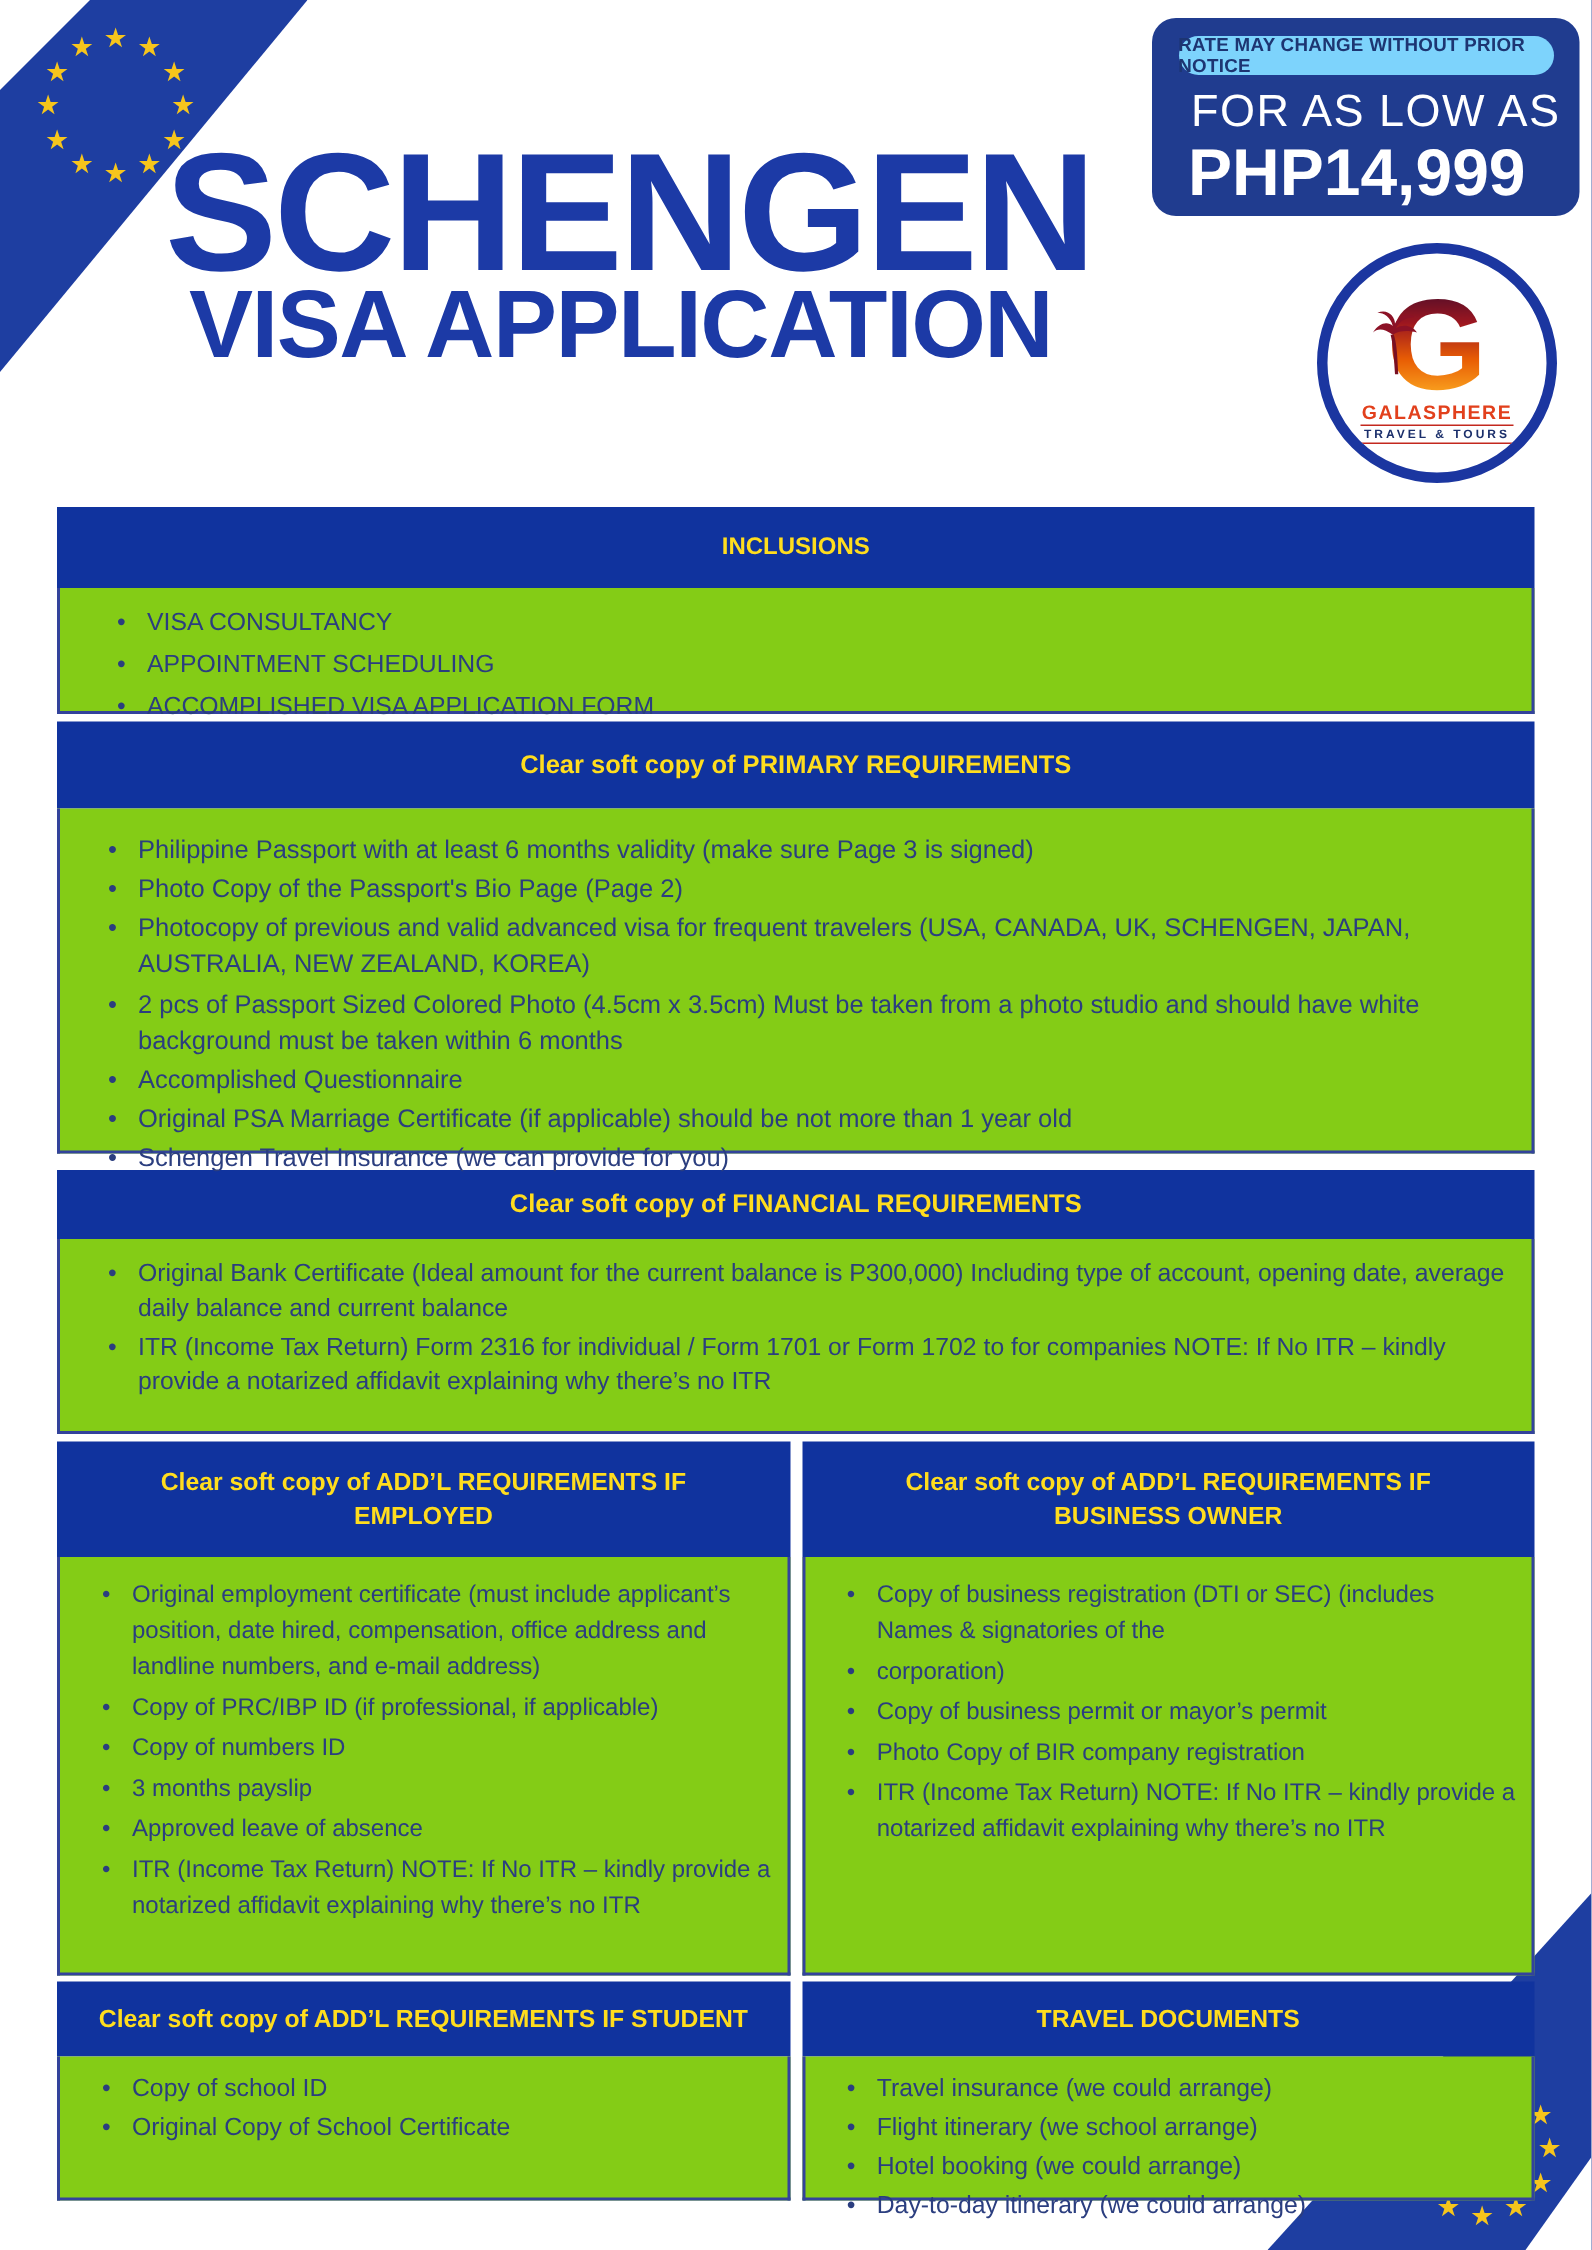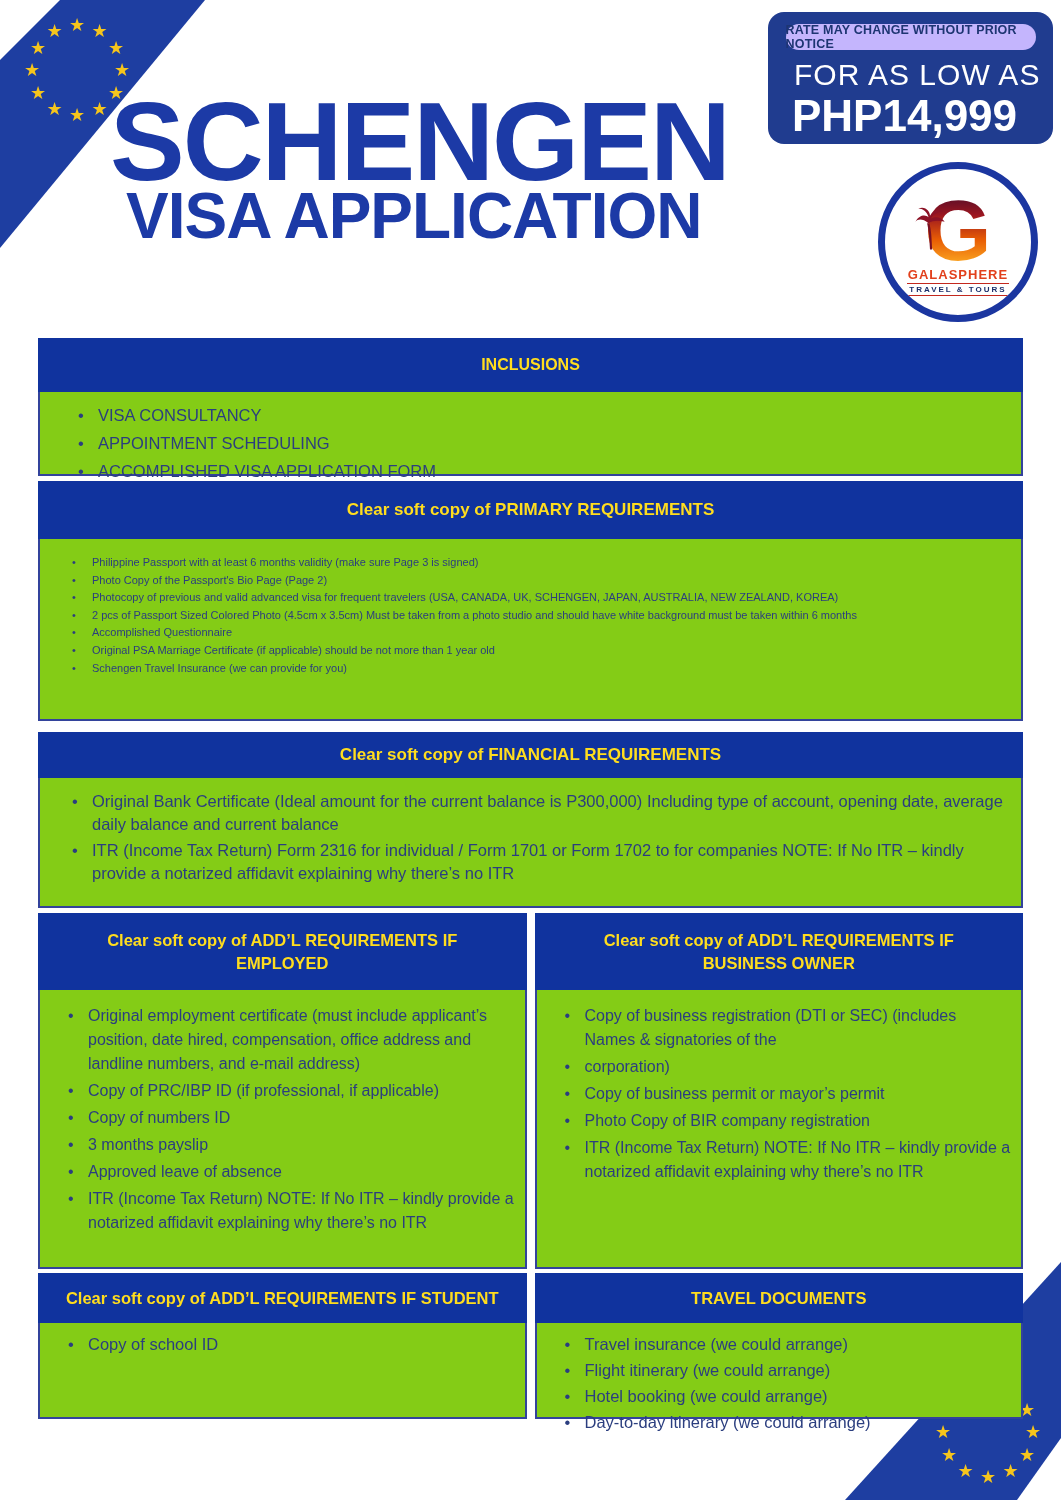--- a/index.html
+++ b/index.html
@@ -25,21 +25,21 @@
   .ring-br{left:988px;top:1432px}
   .eu-star{position:absolute;transform:translate(-50%,-50%);color:var(--star-gold);font-size:18px;line-height:1}
 
   
   .title1{position:absolute;left:110px;top:86px;font-size:112px;font-weight:800;letter-spacing:-2px;color:var(--title-blue);line-height:1;z-index:1}
   .title2{position:absolute;left:126px;top:184px;font-size:64px;font-weight:800;letter-spacing:-1px;color:var(--title-blue);line-height:1;z-index:1}
   .title3{position:absolute;left:115px;top:242px;width:650px;text-align:center;font-size:54px;font-weight:400;color:#1D3FAE;line-height:1.15;z-index:1}
 
   
   .price-card{position:absolute;left:768px;top:12px;width:285px;height:132px;background:var(--card-navy);border-radius:16px;z-index:2;padding:12px 0 0 0}
-  .rate-pill{width:250px;height:26px;margin:0 auto;background:#c4b5fd;border-radius:13px;display:flex;align-items:center;justify-content:center;font-size:12.5px;font-weight:700;color:#1D3572;letter-spacing:.2px}
+  .rate-pill{width:250px;height:26px;margin:0 auto;background:#7dd3fc;border-radius:13px;display:flex;align-items:center;justify-content:center;font-size:12.5px;font-weight:700;color:#1D3572;letter-spacing:.2px}
   .price-label{padding:8px 0 0 26px;color:#ffffff;font-size:30px;font-weight:500;letter-spacing:1px;line-height:1.1}
   .price-value{padding:2px 0 0 24px;color:#ffffff;font-size:44px;font-weight:800;letter-spacing:0;line-height:1.05}
 
   
   .logo{position:absolute;left:878px;top:162px;width:160px;height:160px;border:7px solid #1B36A0;border-radius:50%;background:#ffffff;z-index:2;display:flex;flex-direction:column;align-items:center;justify-content:center;overflow:hidden}
   .logo-g{font-size:86px;font-weight:800;line-height:.9;background:linear-gradient(180deg,#4a0d2a 0%,#9c1620 30%,#e85d04 62%,#ffb627 100%);-webkit-background-clip:text;background-clip:text;color:transparent;margin-top:4px}
   .logo-palm{position:absolute;left:30px;top:38px}
   .logo-brand{font-size:13px;font-weight:800;color:#E2401C;letter-spacing:1px;margin-top:-2px}
   .logo-tagline{font-size:8px;font-weight:700;color:#1B2F6B;letter-spacing:2px;border-top:1.5px solid #C3281E;border-bottom:1.5px solid #C3281E;padding:1px 2px;margin-top:1px}
 
@@ -50,21 +50,21 @@
   .band-body ul{list-style:none}
   .band-body li{position:relative;padding-left:30px}
   .band-body li::before{content:"•";position:absolute;left:10px;top:0}
 
   .s-inclusions .band-header{height:54px;font-size:16px}
   .s-inclusions .band-body{height:84px;padding:13px 14px 0 28px;font-size:16.5px}
   .s-inclusions li{line-height:1.32;margin-bottom:6px}
 
   .s-primary{margin-top:5px}
   .s-primary .band-header{height:58px;font-size:17px}
-  .s-primary .band-body{height:182px;padding:16px 14px 0 22px;font-size:11px}
+  .s-primary .band-body{height:230px;padding:16px 14px 0 22px;font-size:17px}
   .s-primary li{line-height:1.42;margin-bottom:2px}
 
   .s-financial{margin-top:11px}
   .s-financial .band-header{height:46px;font-size:17px}
   .s-financial .band-body{height:130px;padding:12px 10px 0 22px;font-size:16.5px}
   .s-financial li{line-height:1.42;margin-bottom:2px}
 
   .two-col{display:flex;gap:8px;margin-top:5px}
   .two-col .col{flex:1 1 0}
   .row1 .band-header{height:77px;font-size:16.5px;padding:0 30px;line-height:1.35}
@@ -211,31 +211,32 @@
     </div>
 
     <div class="two-col row2">
       <section class="col">
         <div class="band-header">
           <span>Clear soft copy of  ADD’L REQUIREMENTS IF STUDENT</span>
         </div>
         <div class="band-body">
           <ul>
               <li>Copy of school ID</li>
+              <li>Original Copy of School Certificate</li>
             </ul>
         </div>
       </section>
       <section class="col">
         <div class="band-header">
           <span>TRAVEL DOCUMENTS</span>
         </div>
         <div class="band-body">
           <ul>
               <li>Travel insurance (we could arrange)</li>
-              <li>Flight itinerary (we could arrange)</li>
+              <li>Flight itinerary (we school arrange)</li>
               <li>Hotel booking (we could arrange)</li>
               <li>Day-to-day itinerary (we could arrange)</li>
             </ul>
         </div>
       </section>
     </div>
 
   </div>
 </div>
 

